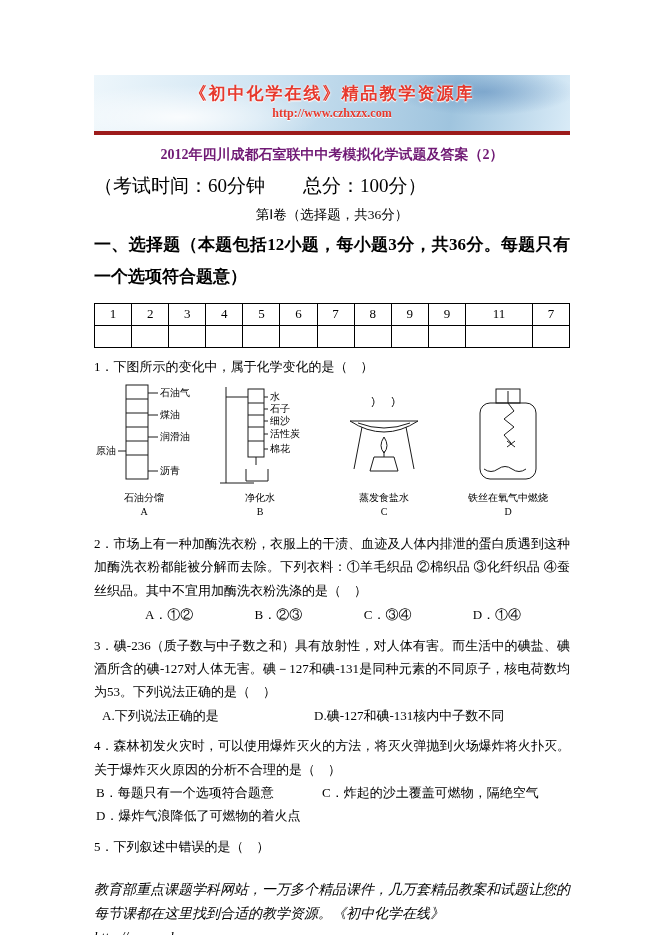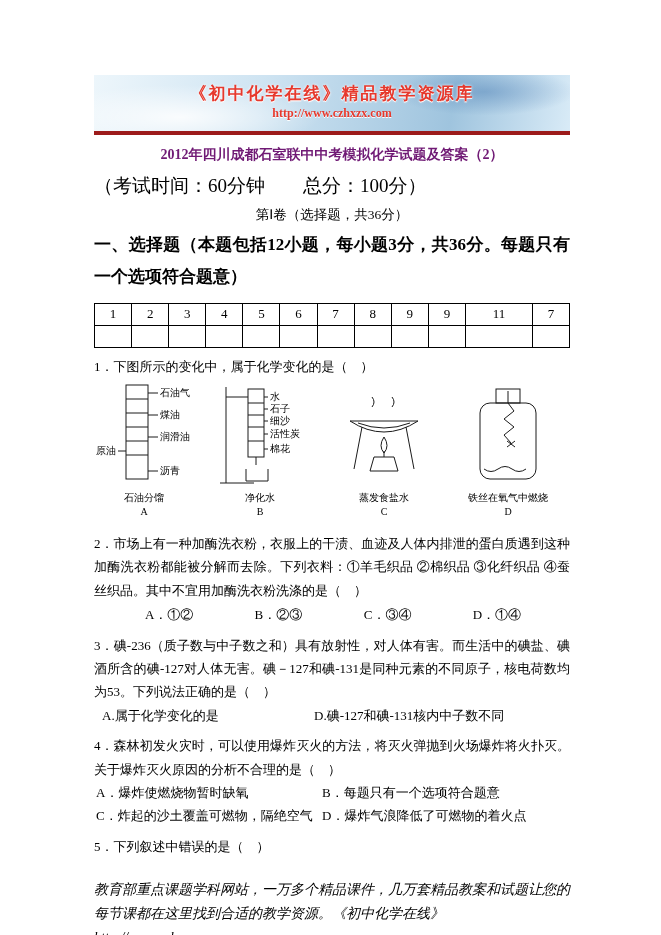--- a/index.html
+++ b/index.html
@@ -187,27 +187,26 @@
   <p class="question">2．市场上有一种加酶洗衣粉，衣服上的干渍、血迹及人体内排泄的蛋白质遇到这种加酶洗衣粉都能被分解而去除。下列衣料：①羊毛织品 ②棉织品 ③化纤织品 ④蚕丝织品。其中不宜用加酶洗衣粉洗涤的是（　）</p>
   <p class="opt-line">
     <span class="opt4">A．①②</span>
     <span class="opt4">B．②③</span>
     <span class="opt4">C．③④</span>
     <span class="opt4">D．①④</span>
   </p>
 
   <p class="question">3．碘-236（质子数与中子数之和）具有放射性，对人体有害。而生活中的碘盐、碘酒所含的碘-127对人体无害。碘－127和碘-131是同种元素的不同原子，核电荷数均为53。下列说法正确的是（　）</p>
   <div class="opt-grid g3">
-    <span>A.属于化学变化的是</span>
+    <span>A.下列说法正确的是</span>
     <span>D.碘-127和碘-131核内中子数不同</span>
   </div>
 
   <p class="question">4．森林初发火灾时，可以使用爆炸灭火的方法，将灭火弹抛到火场爆炸将火扑灭。关于爆炸灭火原因的分析不合理的是（　）</p>
   <div class="opt-grid g4">
-    <span>A．爆炸使燃烧物暂时缺氧</span>
     <span>B．每题只有一个选项符合题意</span>
     <span>C．炸起的沙土覆盖可燃物，隔绝空气</span>
     <span>D．爆炸气浪降低了可燃物的着火点</span>
   </div>
 
   <p class="question">5．下列叙述中错误的是（　）</p>
 
   <p class="footer">
     <span>教育部重点课题学科网站，一万多个精品课件，几万套精品教案和试题让您的每节课都在这里找到合适的教学资源。《初中化学在线》</span><span>http://www.czhxzx.com</span>
   </p>

